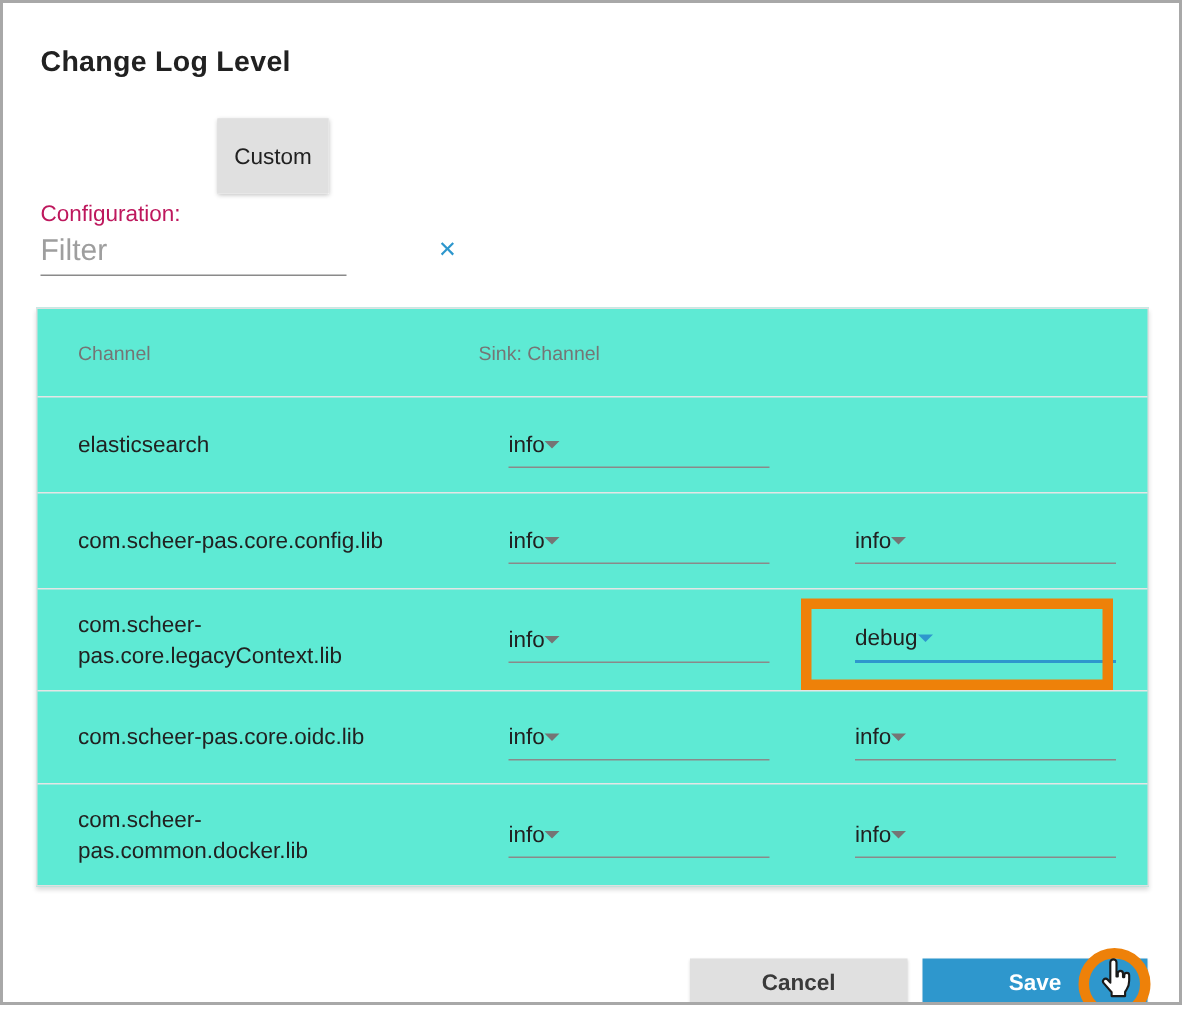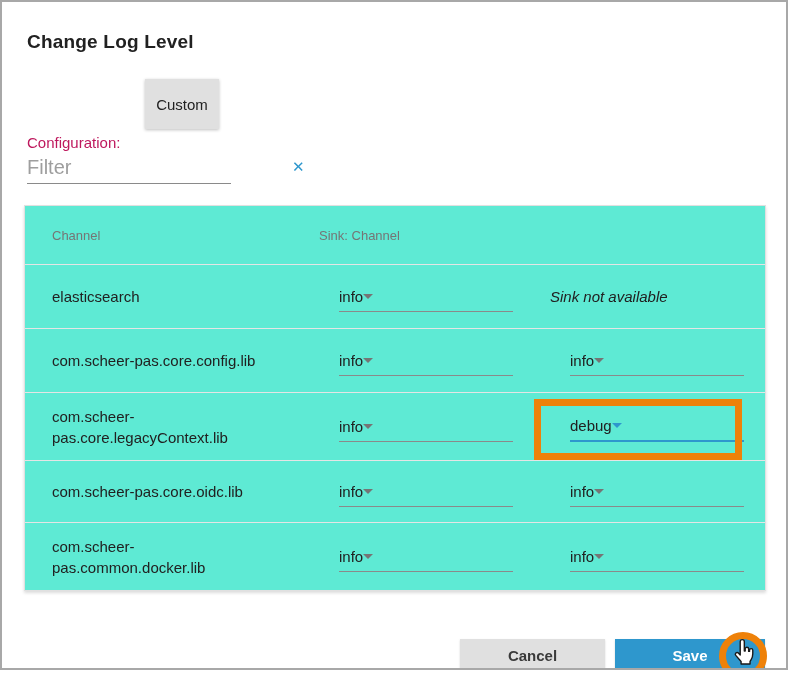--- a/index.html
+++ b/index.html
@@ -123,23 +123,20 @@
     </div>
     <div id="table-body">
         <div class="trow">
           <div class="cell-channel">elasticsearch</div>
           <div>
             <div class="select">
               <span class="select-value">info</span>
               <span class="caret"></span>
             </div>
           </div>
-          <div>
-            <div class="sink-note">Sink not available</div>
-          </div>
         </div>
         <div class="trow">
           <div class="cell-channel">com.scheer-pas.core.config.lib</div>
           <div>
             <div class="select">
               <span class="select-value">info</span>
               <span class="caret"></span>
             </div>
           </div>
           <div>

